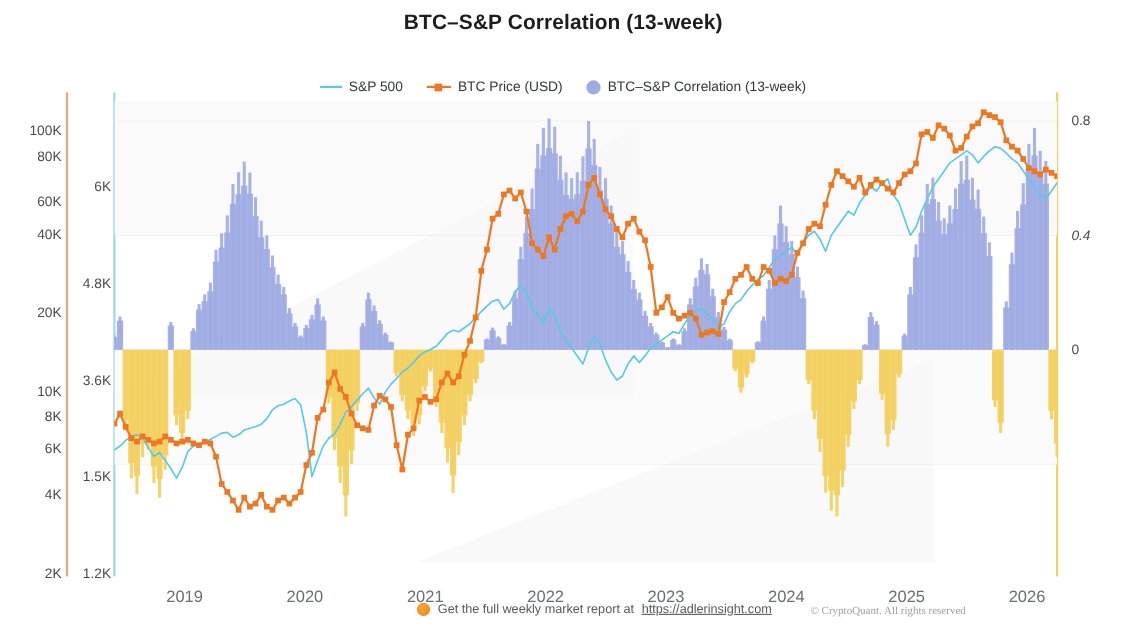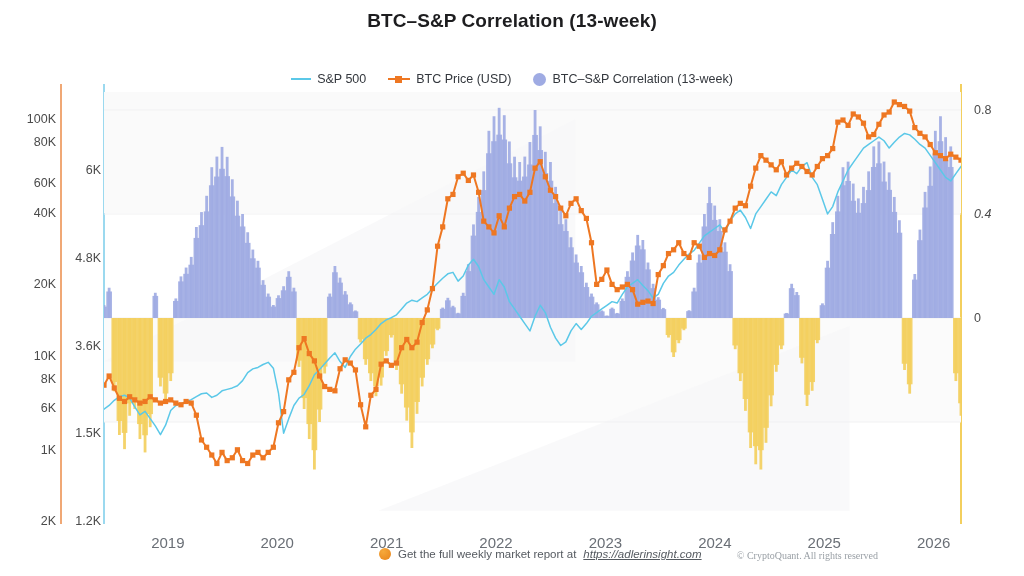--- a/index.html
+++ b/index.html
@@ -57,21 +57,21 @@
   .promo{
     position:absolute;left:379px;top:0;
     display:flex;align-items:center;gap:7px;
     font-size:11.5px;color:#555a60;white-space:nowrap;
   }
   .promo-dot{
     width:12px;height:12px;border-radius:50%;
     background:radial-gradient(circle at 35% 30%, #f6a93b, #e8831a);
     display:inline-block;flex:none;
   }
-  .promo a{color:#555a60;text-decoration:underline;font-style:italic;}
+  .promo a{color:#555a60;text-decoration:underline;}
   .copyright{
     position:absolute;right:14px;top:2px;
     font-size:10px;color:#9aa0a6;white-space:nowrap;font-family:Liberation Serif, serif;
   }
 </style>
 </head>
 <body>
 
 <div id="chart-root">
 
@@ -98,21 +98,21 @@
 
   <div class="btc-col" id="btc-ticks">
       <div class="axis-label" style="top: 119px; right: 0px;">100K</div>
       <div class="axis-label" style="top: 141.93px; right: 0px;">80K</div>
       <div class="axis-label" style="top: 183px; right: 0px;">60K</div>
       <div class="axis-label" style="top: 213.158px; right: 0px;">40K</div>
       <div class="axis-label" style="top: 284.386px; right: 0px;">20K</div>
       <div class="axis-label" style="top: 355.614px; right: 0px;">10K</div>
       <div class="axis-label" style="top: 378.544px; right: 0px;">8K</div>
       <div class="axis-label" style="top: 408.106px; right: 0px;">6K</div>
-      <div class="axis-label" style="top: 449.772px; right: 0px;">1K</div>
+      <div class="axis-label" style="top: 449.772px; right: 0px;">4K</div>
       <div class="axis-label" style="top: 521px; right: 0px;">2K</div>
     </div>
   <div class="snp-col" id="snp-ticks">
       <div class="axis-label" style="top: 170px; right: 0px;">6K</div>
       <div class="axis-label" style="top: 257.75px; right: 0px;">4.8K</div>
       <div class="axis-label" style="top: 345.5px; right: 0px;">3.6K</div>
       <div class="axis-label" style="top: 433.25px; right: 0px;">1.5K</div>
       <div class="axis-label" style="top: 521px; right: 0px;">1.2K</div>
     </div>
   <div class="cor-col" id="cor-ticks">

